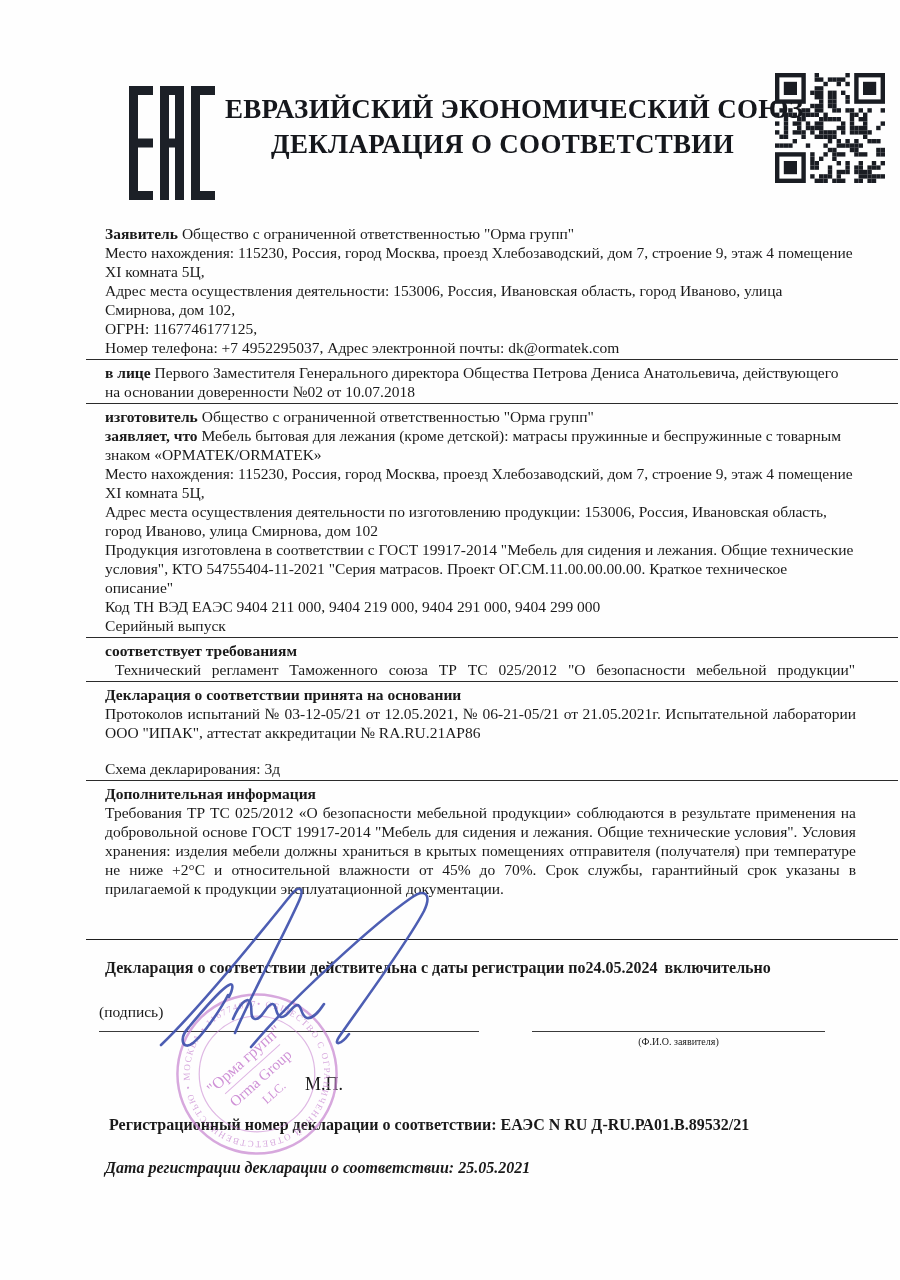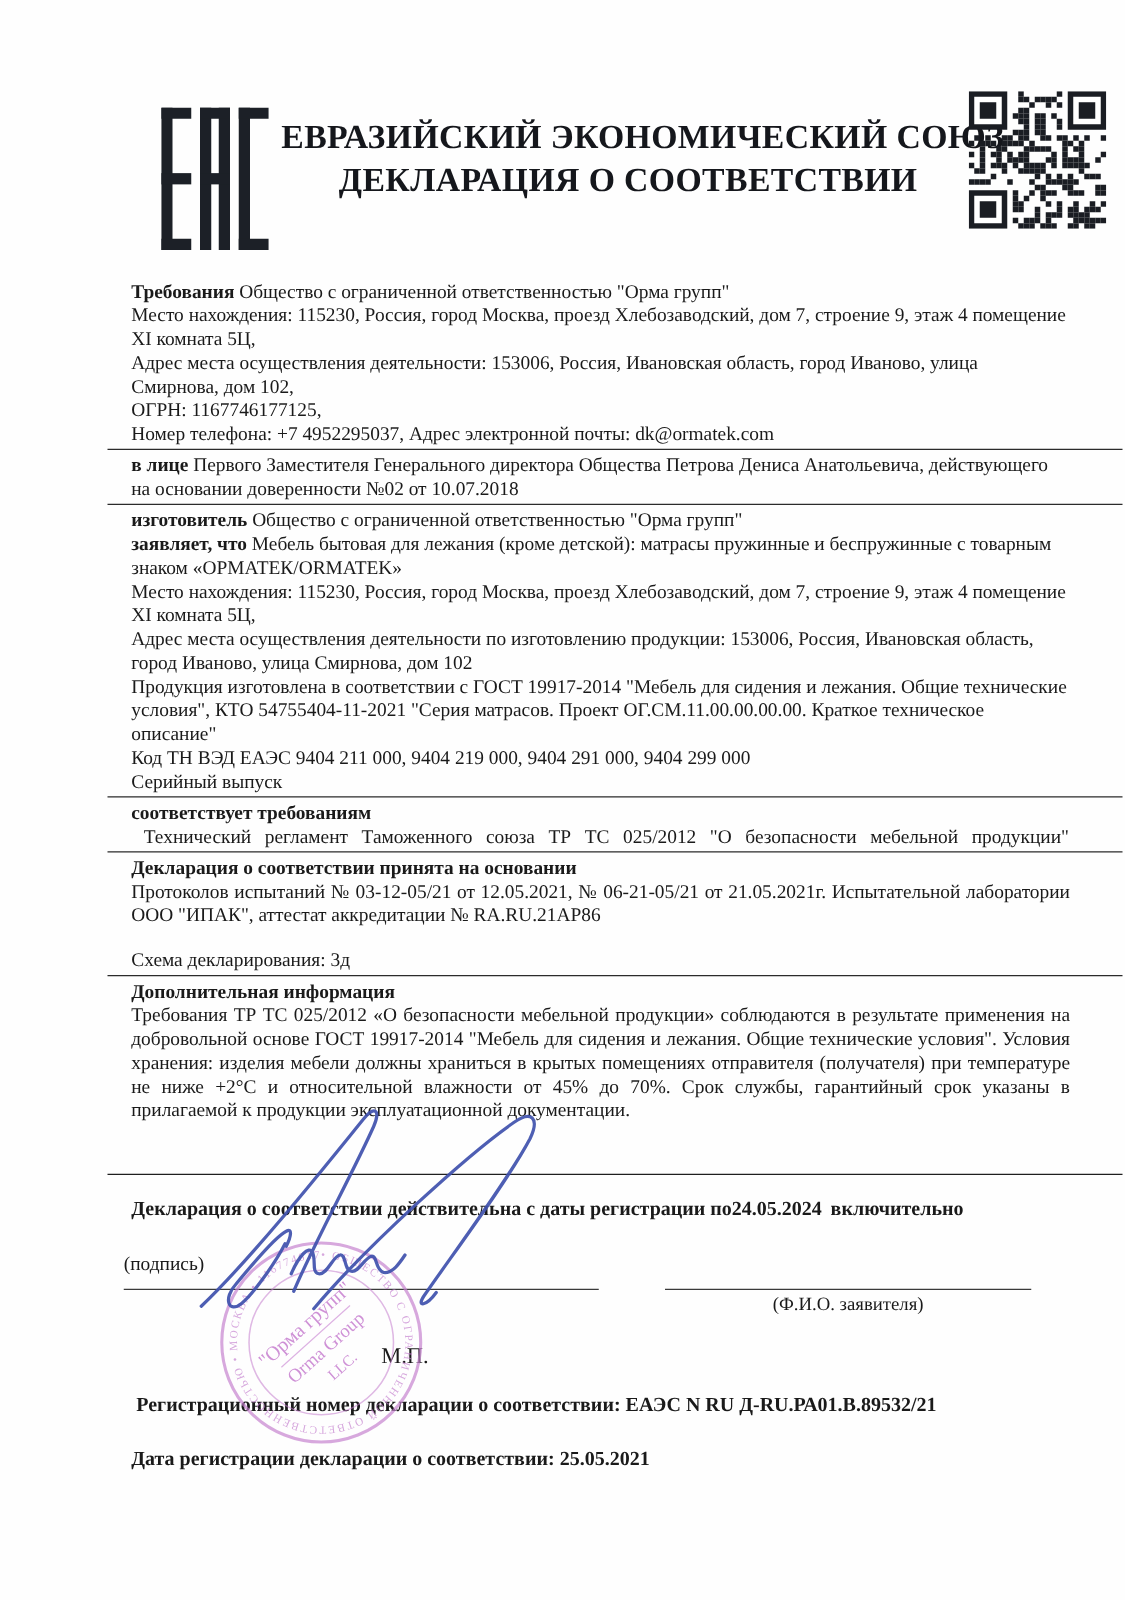--- a/index.html
+++ b/index.html
@@ -28,24 +28,24 @@
   
   .validity-rule { position:absolute; left:86px; top:939px; width:812px; border-top:1.9px solid #1f1f1f; }
   .validity { position:absolute; left:105px; top:959px; width:793px; font-weight:bold; font-size:16px; }
   .validity .vdate { margin-right:7px; }
 
   .sig-line-left { position:absolute; left:99px; top:1031px; width:380px; border-top:1.6px solid #3a3a3a; }
   .sig-caption { position:absolute; left:99px; top:1003px; width:412px; text-align:left; font-size:15.5px; }
   .mp-caption { position:absolute; left:99px; top:1074px; width:450px; text-align:center; font-size:18px; }
   .fio-name { position:absolute; left:535px; top:1008px; width:290px; text-align:center; font-size:15.5px; }
   .fio-line { position:absolute; left:532px; top:1031px; width:293px; border-top:1.6px solid #3a3a3a; }
-  .fio-caption { position:absolute; left:532px; top:1036px; width:293px; text-align:center; font-size:15px; }
+  .fio-caption { position:absolute; left:532px; top:1036px; width:293px; text-align:center; font-size:10px; }
 
   .reg-number { position:absolute; left:109px; top:1116px; width:785px; font-weight:bold; font-size:16px; }
-  .reg-date { position:absolute; left:105px; top:1159px; width:785px; font-weight:bold; font-size:16px; }
+  .reg-date { position:absolute; left:105px; top:1159px; width:785px; font-weight:bold; font-size:16px;font-style:italic; }
 
   .stamp { position:absolute; left:167px; top:984px; width:180px; height:180px; z-index:3; opacity:.85; }
   .signature { position:absolute; left:133px; top:877px; width:322px; height:180px; z-index:4; }
 </style>
 </head>
 <body>
 
 <div class="page">
 
   <svg class="eac-logo" viewBox="0 0 86 114" aria-hidden="true">
@@ -281,21 +281,21 @@
       <rect x="79.20" y="0.00" width="30.80" height="30.80" fill="#1a1d23"></rect>
       <rect x="83.60" y="4.40" width="22.00" height="22.00" fill="#ffffff"></rect>
       <rect x="88.00" y="8.80" width="13.20" height="13.20" fill="#1a1d23"></rect>
       <rect x="0.00" y="79.20" width="30.80" height="30.80" fill="#1a1d23"></rect>
       <rect x="4.40" y="83.60" width="22.00" height="22.00" fill="#ffffff"></rect>
       <rect x="8.80" y="88.00" width="13.20" height="13.20" fill="#1a1d23"></rect>
     </svg>
 
   <div class="content">
 
-    <p class="txt"><b>Требования</b><span> Общество с ограниченной ответственностью "Орма групп"</span></p>
+    <p class="txt"><b>Заявитель</b><span> Общество с ограниченной ответственностью "Орма групп"</span></p>
     <p class="txt">Место нахождения: 115230, Россия, город Москва, проезд Хлебозаводский, дом 7, строение 9, этаж 4 помещение XI комната 5Ц,</p>
     <p class="txt">Адрес места осуществления деятельности: 153006, Россия, Ивановская область, город Иваново, улица Смирнова, дом 102,</p>
     <p class="txt">ОГРН: 1167746177125,</p>
     <p class="txt">Номер телефона: +7 4952295037, Адрес электронной почты: dk@ormatek.com</p>
 
     <hr class="rule">
 
     <p class="txt"><b>в лице</b><span> Первого Заместителя Генерального директора Общества Петрова Дениса Анатольевича, действующего на основании доверенности №02 от 10.07.2018</span></p>
 
     <hr class="rule">

